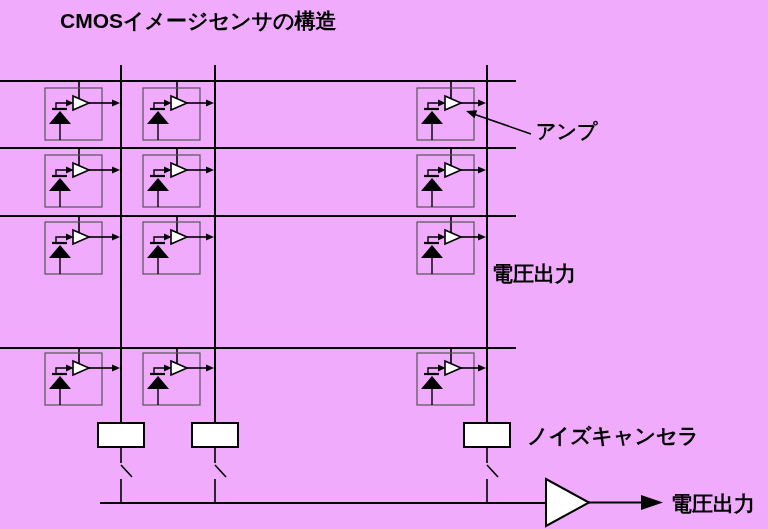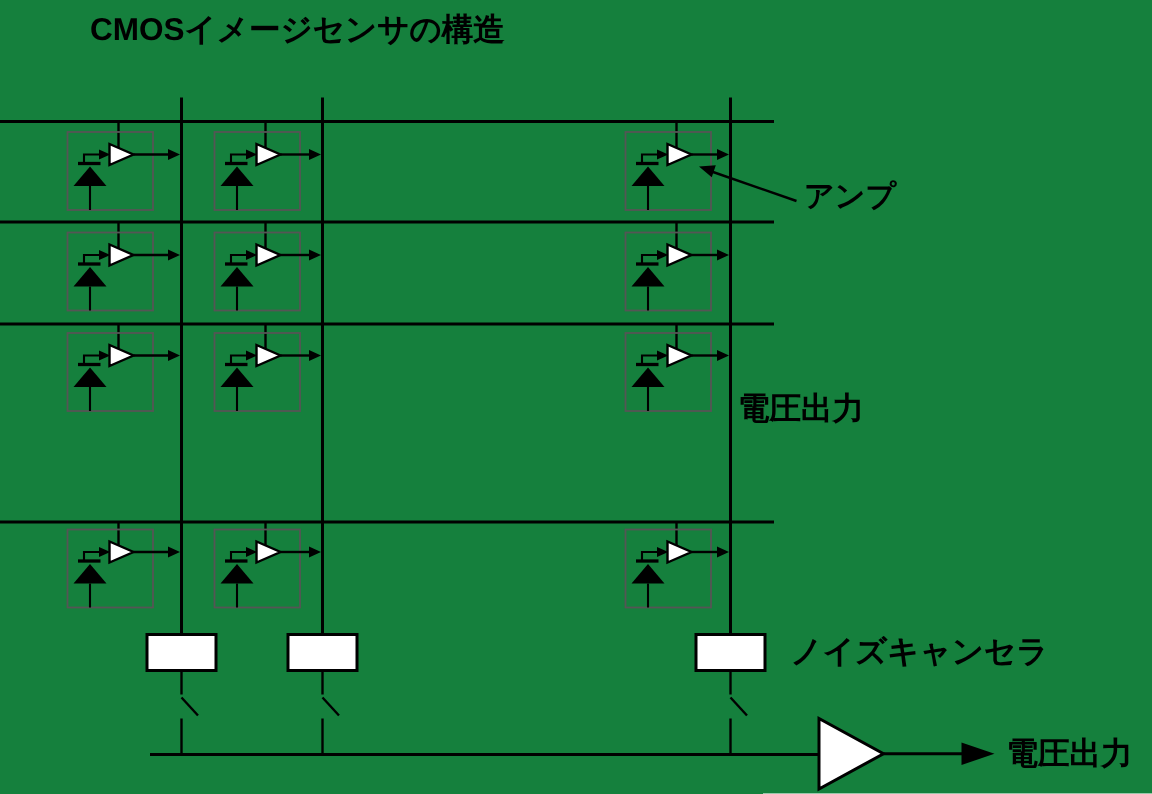--- a/index.html
+++ b/index.html
@@ -1,16 +1,16 @@
 <!DOCTYPE html>
 <html><head>
 <meta charset="utf-8">
 <style>
   html,body{margin:0;padding:0;background:#fff;}
-  #stage{position:relative;width:768px;height:529px;background:#15803d;overflow:hidden;
+  #stage{position:relative;width:768px;height:529px;background:#f0abfc;overflow:hidden;
          font-family:"Liberation Sans","DejaVu Sans",sans-serif;text-align:center;}
   svg text{font-family:"Liberation Sans","DejaVu Sans",sans-serif;font-weight:bold;fill:#000;}
 </style>
 </head>
 <body>
 
 <div id="stage">
   <svg id="schematic" width="768" height="529" viewBox="0 0 768 529">
 
     <g id="g-gridlines">

